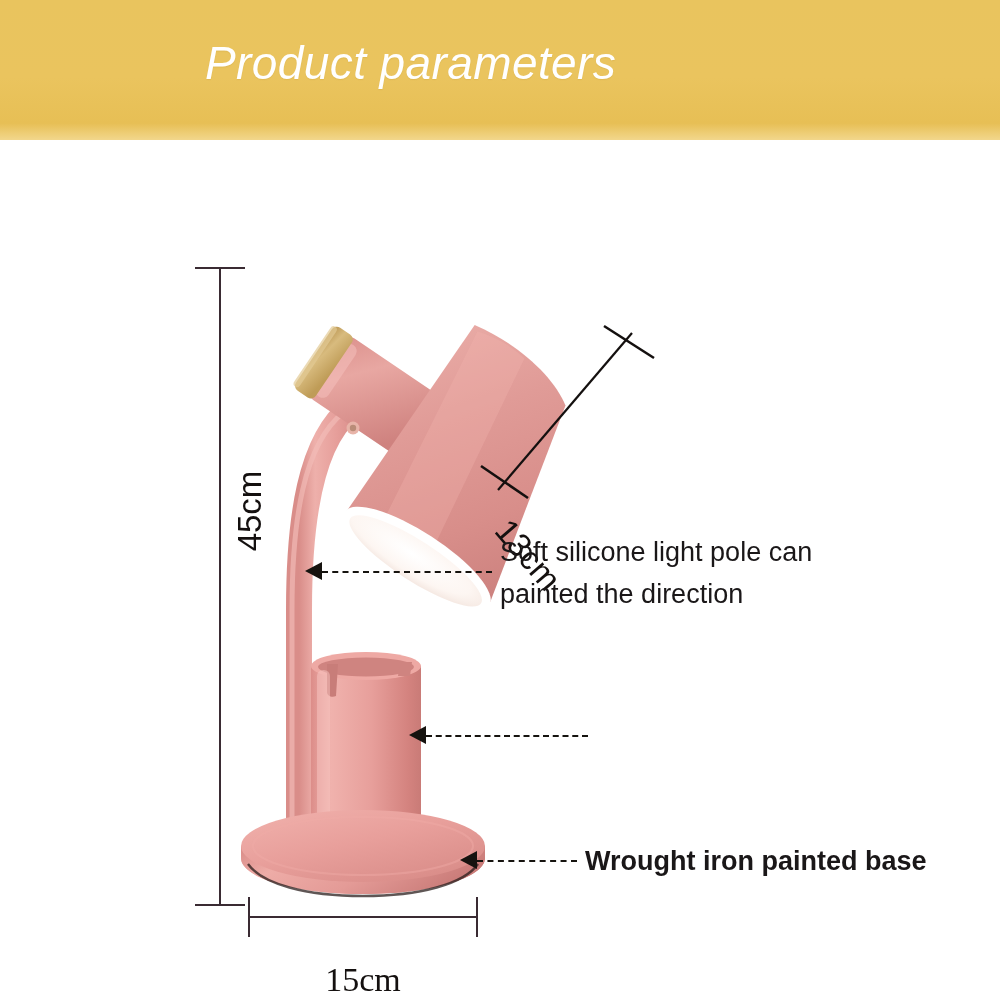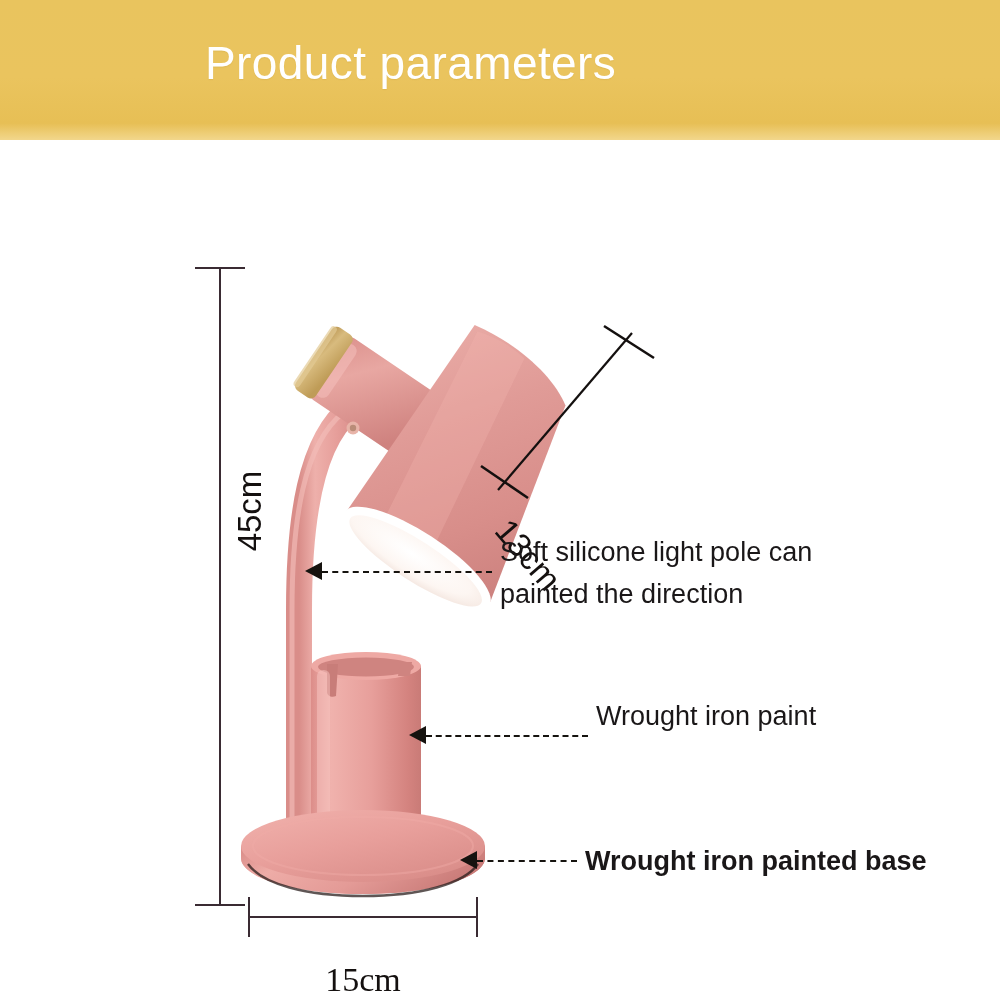--- a/index.html
+++ b/index.html
@@ -16,20 +16,21 @@
   #banner {
     position:absolute; left:0; top:0; width:1000px; height:140px;
     background:linear-gradient(180deg,#e9c45e 0%,#eac45e 55%,#e7bf55 88%,#f2d78c 100%);
   }
   #banner-title {
     position:absolute; left:205px; top:36px;
     font-size:46px; line-height:54px; color:#ffffff;
     font-weight:400; letter-spacing:0.4px;
     white-space:nowrap;
     text-shadow:0 1px 1px rgba(180,140,40,.18);
+    font-style:italic;
   }
 
   
   #stage {
     position:absolute; left:0; top:140px; width:1000px; height:860px;
     background:#fff;
   }
 
   
   #lamp-svg { position:absolute; left:0; top:0; }
@@ -231,21 +232,20 @@
     <div class="callout-text" id="c1-text">
       <div>Soft silicone light pole can</div>
       <div>painted the direction</div>
     </div>
     <div class="dash" id="c1-dash"></div>
     <div class="arrowhead" id="c1-arrow"></div>
   </div>
 
   <div class="callout">
     <div class="callout-text" id="c2-text">
-      <div>Wrought iron paint</div>
     </div>
     <div class="dash" id="c2-dash"></div>
     <div class="arrowhead" id="c2-arrow"></div>
   </div>
 
   <div class="callout">
     <div class="callout-text" id="c3-text">
       <div>Wrought iron painted base</div>
     </div>
     <div class="dash" id="c3-dash"></div>

